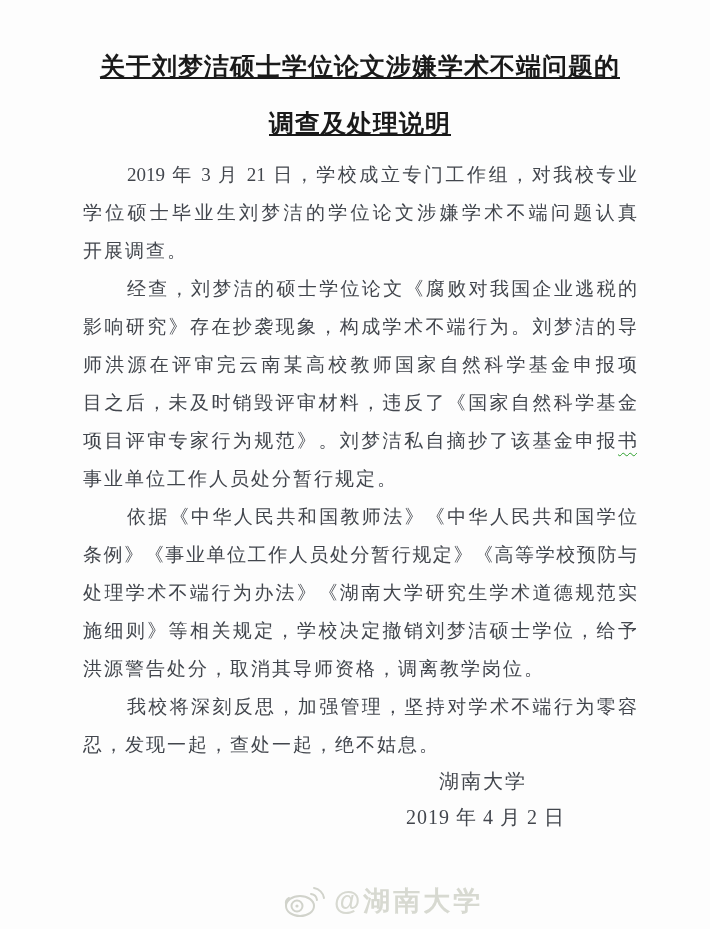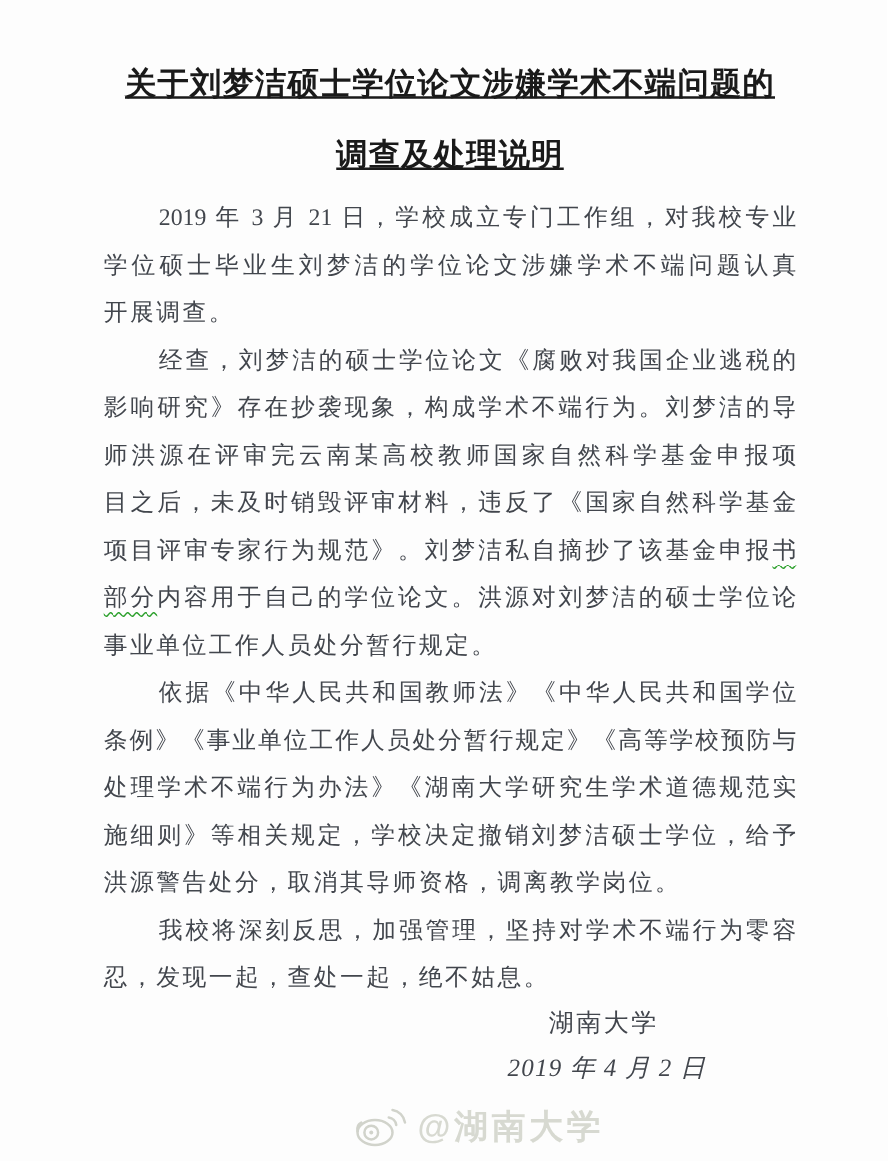--- a/index.html
+++ b/index.html
@@ -65,21 +65,20 @@
     padding-right: 110px;
   }
   .sig-date {
     height: 40px;
     line-height: 30px;
     font-size: 20px;
     letter-spacing: 1px;
     color: var(--body_text, #41454c);
     text-align: right;
     padding-right: 72px;
-    font-style: italic;
   }
   .watermark {
     position: absolute;
     left: 281px;
     top: 882px;
     display: flex;
     align-items: center;
     gap: 7px;
     filter: blur(0.4px);
     opacity: 0.95;
@@ -107,21 +106,20 @@
   <div class="body-block">
 
   <div class="line indent">2019 年 3 月 21 日，学校成立专门工作组，对我校专业</div>
       <div class="line">学位硕士毕业生刘梦洁的学位论文涉嫌学术不端问题认真</div>
       <div class="line last">开展调查。</div>
       <div class="line indent">经查，刘梦洁的硕士学位论文《腐败对我国企业逃税的</div>
       <div class="line">影响研究》存在抄袭现象，构成学术不端行为。刘梦洁的导</div>
       <div class="line">师洪源在评审完云南某高校教师国家自然科学基金申报项</div>
       <div class="line">目之后，未及时销毁评审材料，违反了《国家自然科学基金</div>
       <div class="line">项目评审专家行为规范》。刘梦洁私自摘抄了该基金申报<span class="wavy">书</span></div>
-      <div class="line"><span class="wavy">部分</span>内容用于自己的学位论文。洪源对刘梦洁的硕士学位论</div>
       <div class="line last">事业单位工作人员处分暂行规定。</div>
       <div class="line indent">依据《中华人民共和国教师法》《中华人民共和国学位</div>
       <div class="line">条例》《事业单位工作人员处分暂行规定》《高等学校预防与</div>
       <div class="line">处理学术不端行为办法》《湖南大学研究生学术道德规范实</div>
       <div class="line">施细则》等相关规定，学校决定撤销刘梦洁硕士学位，给予</div>
       <div class="line last">洪源警告处分，取消其导师资格，调离教学岗位。</div>
       <div class="line indent">我校将深刻反思，加强管理，坚持对学术不端行为零容</div>
       <div class="line last">忍，发现一起，查处一起，绝不姑息。</div>
       <div class="sig-name">湖南大学</div>
       <div class="sig-date">2019 年 4 月 2 日</div>

